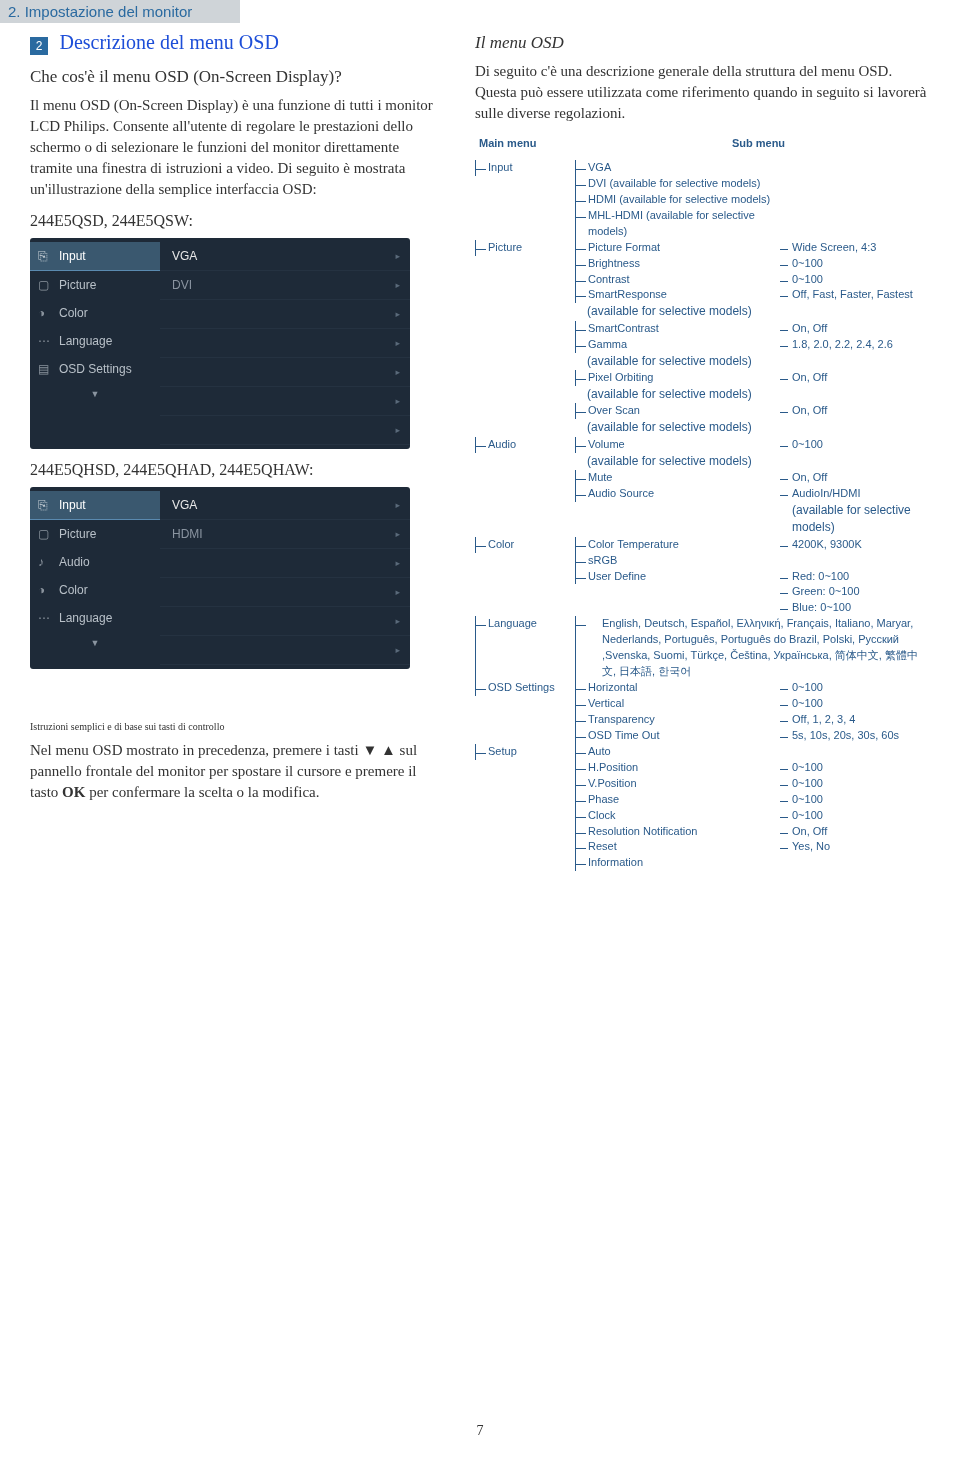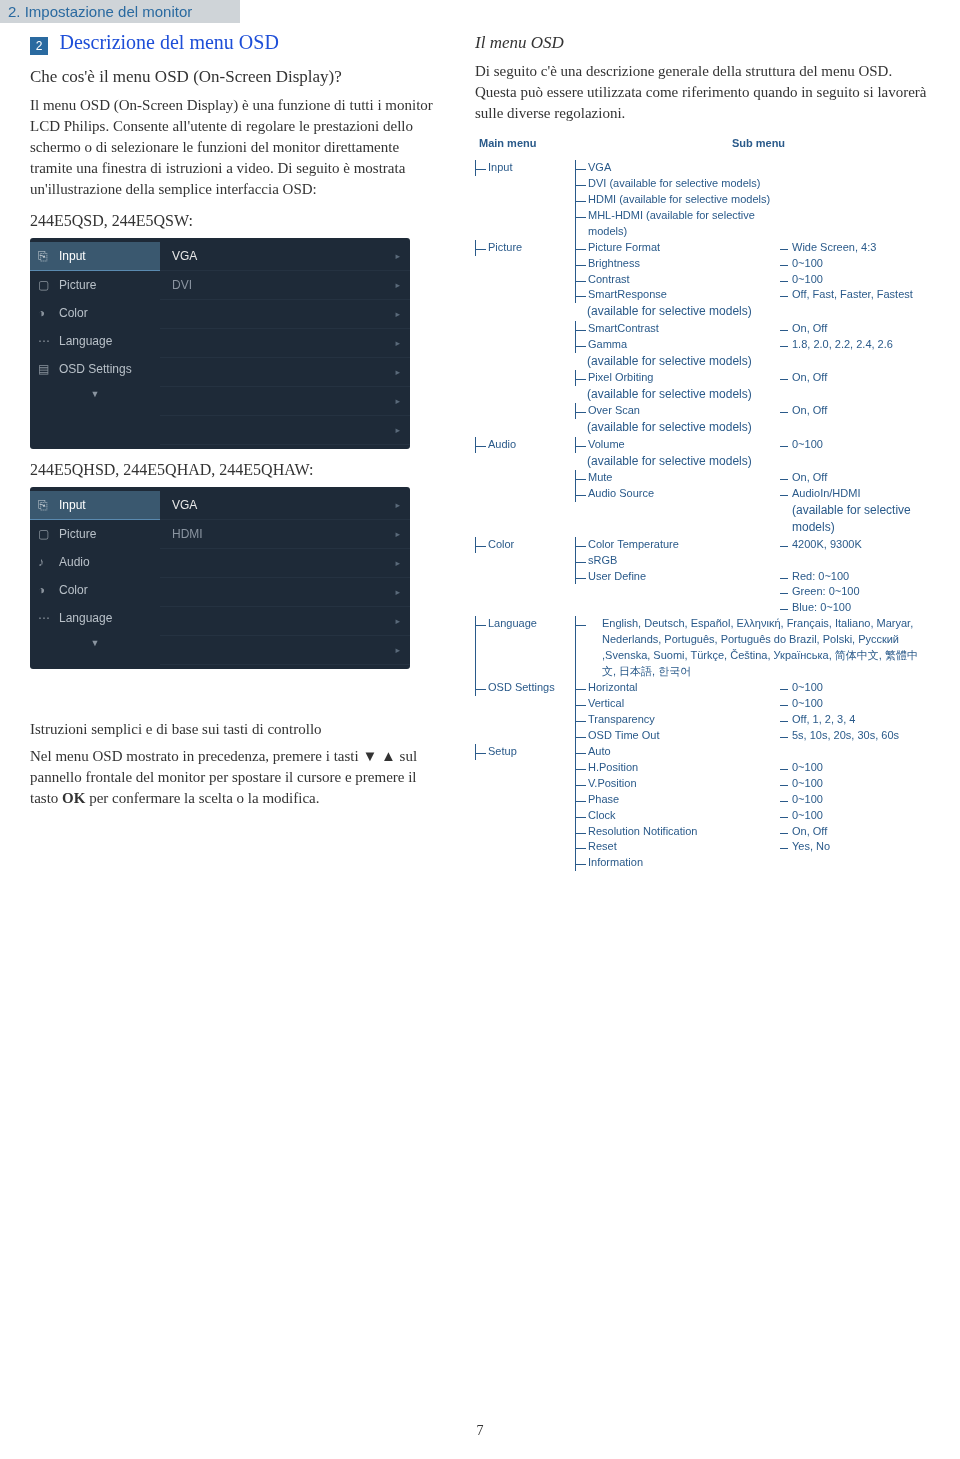--- a/index.html
+++ b/index.html
@@ -266,21 +266,21 @@
         <div class="osd-row highlight">VGA</div>
         <div class="osd-row">HDMI</div>
         <div class="osd-row">&nbsp;</div>
         <div class="osd-row">&nbsp;</div>
         <div class="osd-row">&nbsp;</div>
         <div class="osd-row">&nbsp;</div>
       </div>
     </div>
 
     <div style="height:40px;"></div>
-    <div class="sub-q" style="font-size:15px;font-family:Liberation Serif, serif;">Istruzioni semplici e di base sui tasti di controllo</div>
+    <div class="sub-q" style="font-size:10px;font-family:Liberation Serif, serif;">Istruzioni semplici e di base sui tasti di controllo</div>
     <div class="para">
       <span>Nel menu OSD mostrato in precedenza, premere i tasti </span><span>▼ ▲</span><span> sul pannello frontale del monitor per spostare il cursore e premere il tasto </span><b>OK</b><span> per confermare la scelta o la modifica.</span>
     </div>
   </div>
 
   <div class="col right-col">
     <div class="right-title">Il menu OSD</div>
     <div class="para">Di seguito c'è una descrizione generale della struttura del menu OSD. Questa può essere utilizzata come riferimento quando in seguito si lavorerà sulle diverse regolazioni.</div>
 
     <div class="tree">

